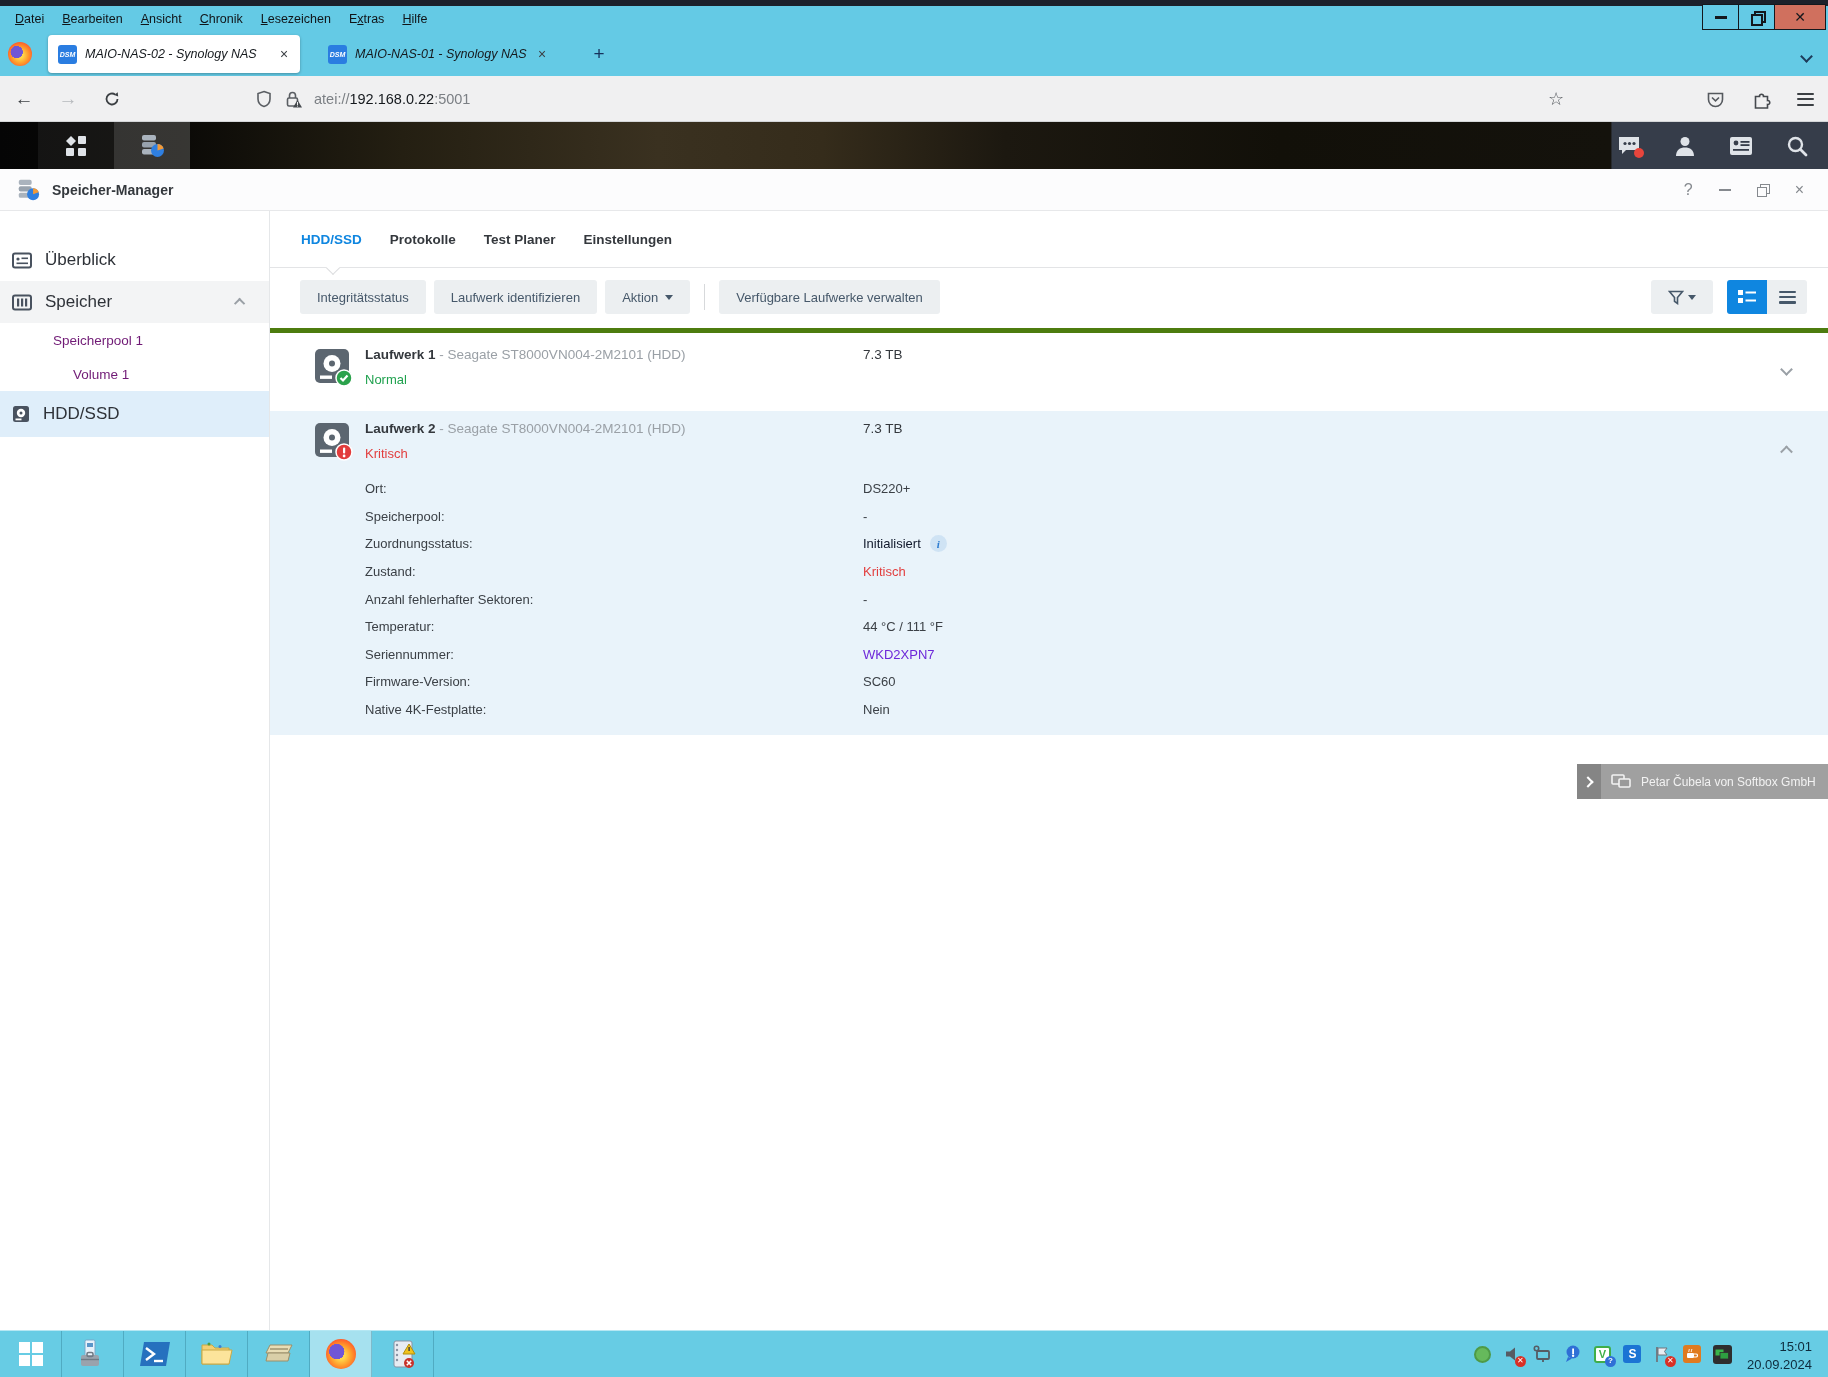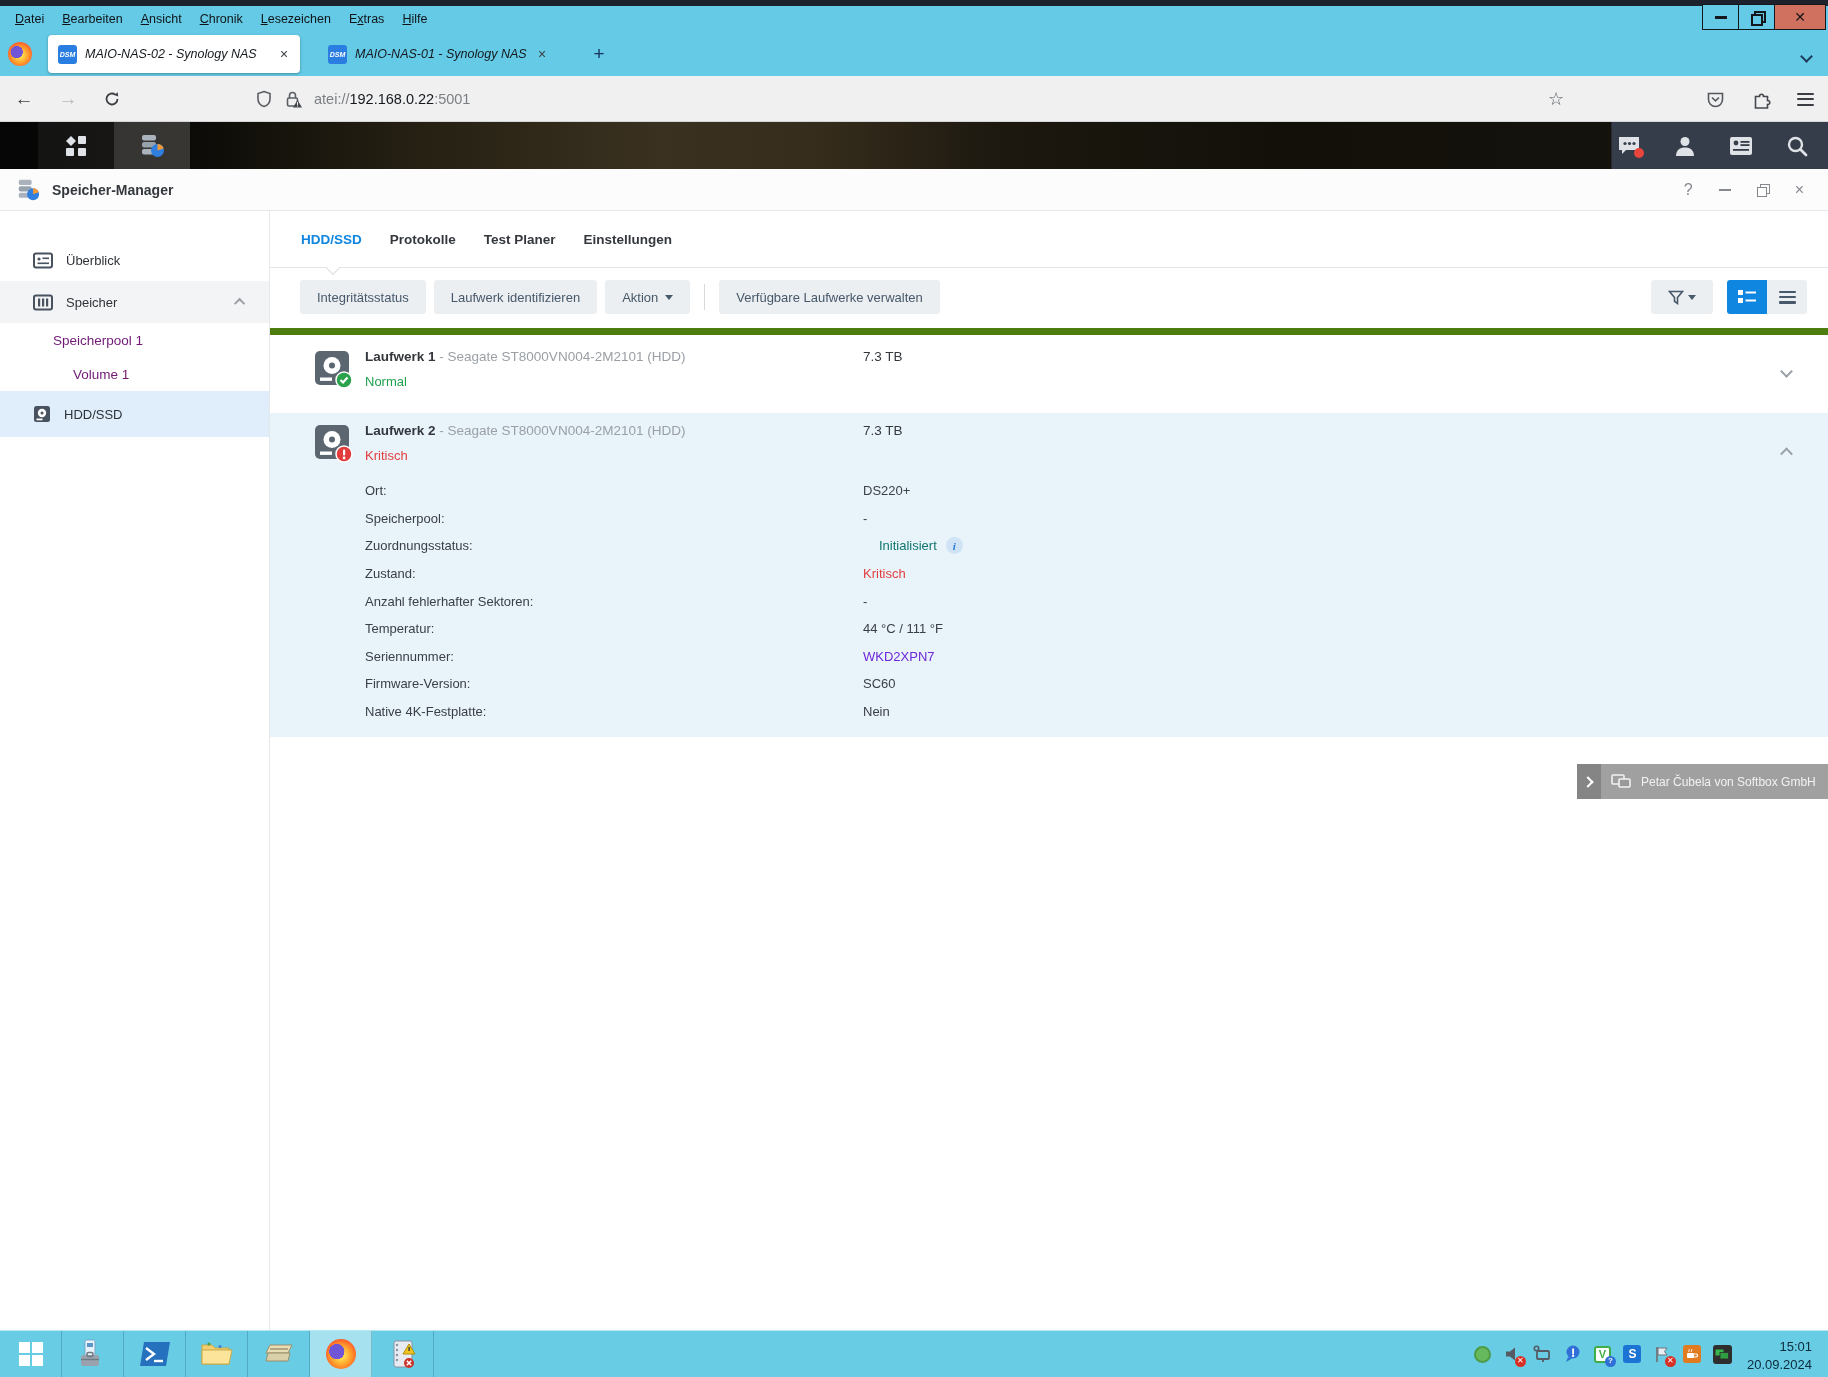--- a/index.html
+++ b/index.html
@@ -79,21 +79,21 @@
   .g-min { width:12px; height:2px; background:#85898e; }
   .g-restore { position:relative; width:12px; height:12px; }
   .g-restore::before { content:''; position:absolute; left:3px; top:0; width:8px; height:8px; border:1.5px solid #85898e; }
   .g-restore::after { content:''; position:absolute; left:0; top:3px; width:8px; height:8px; border:1.5px solid #85898e; background:#fcfcfd; }
   .g-x { font-size:16px; line-height:1; }
 
   .win-body { display:flex; height:1119px; }
 
   
   .sidebar { width:270px; border-right:1px solid #e5e7e9; padding-top:28px; flex:0 0 auto; }
-  .side-item { height:42px; display:flex; align-items:center; padding-left:33px; gap:13px; font-size:13px; color:#2e3238; position:relative; }
+  .side-item { height:42px; display:flex; align-items:center; padding-left:12px; gap:13px; font-size:17px; color:#2e3238; position:relative; }
   .side-item.group { background:#f3f4f5; }
   .side-sub { height:34px; display:flex; align-items:center; font-size:13.5px; color:#701a75; }
   .side-sub.l1 { padding-left:53px; }
   .side-sub.l2 { padding-left:73px; }
   .side-item.selected { height:46px; background:#dfeefa; }
   .side-chev { position:absolute; right:24px; width:8px; height:8px; border-left:2px solid #9aa0a6; border-top:2px solid #9aa0a6; transform:rotate(45deg) translateY(2px); }
 
   
   .main { flex:1; position:relative; }
   .tabs { position:relative; height:57px; display:flex; align-items:center; padding-left:31px; border-bottom:1px solid #e3e4e6; }
@@ -110,21 +110,21 @@
   .toolbar-right { margin-left:auto; display:flex; align-items:center; }
   .filter-btn { width:62px; height:34px; background:var(--toolbtn); border-radius:3px; display:flex; align-items:center; justify-content:center; gap:4px; }
   .viewseg { display:flex; margin-left:14px; }
   .vbtn { width:40px; height:34px; display:flex; align-items:center; justify-content:center; }
   .vbtn.active { background:var(--accent); border-radius:3px 0 0 3px; }
   .vbtn.plain { background:var(--toolbtn); border-radius:0 3px 3px 0; }
   .mini-bars { width:17px; height:13px; display:flex; flex-direction:column; justify-content:space-between; }
   .mini-bars span { height:2.5px; background:#46586a; border-radius:1px; }
 
   
-  .drive-list { border-top:7px solid #4d7c0f; }
+  .drive-list { border-top:5px solid #4d7c0f; }
   .drive-row { position:relative; }
   .drive-row.expanded { background:var(--rowhl); padding-bottom:12px; }
   .row-head { position:relative; height:78px; }
   .drive-row.expanded .row-head { height:56px; }
   .d-icon { position:absolute; left:43px; top:14px; }
   .drive-row.expanded .d-icon { top:10px; }
   .d-name-row { position:absolute; left:95px; top:14px; font-size:13.5px; white-space:nowrap; }
   .drive-row.expanded .d-name-row { top:10px; }
   .d-name { font-weight:bold; color:#34383d; }
   .d-model { color:#9aa0a6; }
@@ -466,21 +466,21 @@
               </div>
               <div class="detail-row">
                 <span class="dlabel">Speicherpool:</span>
                 <span class="dvalue">
                     <span style="color: rgb(59, 64, 70);">-</span>
                   </span>
               </div>
               <div class="detail-row">
                 <span class="dlabel">Zuordnungsstatus:</span>
                 <span class="dvalue">
-                    <span style="color: #0f766e; margin-left: 16px;">Initialisiert</span>
+                    <span style="color: #0f172a;">Initialisiert</span>
                     <span class="info-ico">i</span>
                   </span>
               </div>
               <div class="detail-row">
                 <span class="dlabel">Zustand:</span>
                 <span class="dvalue">
                     <span style="color: rgb(226, 62, 62);">Kritisch</span>
                   </span>
               </div>
               <div class="detail-row">

